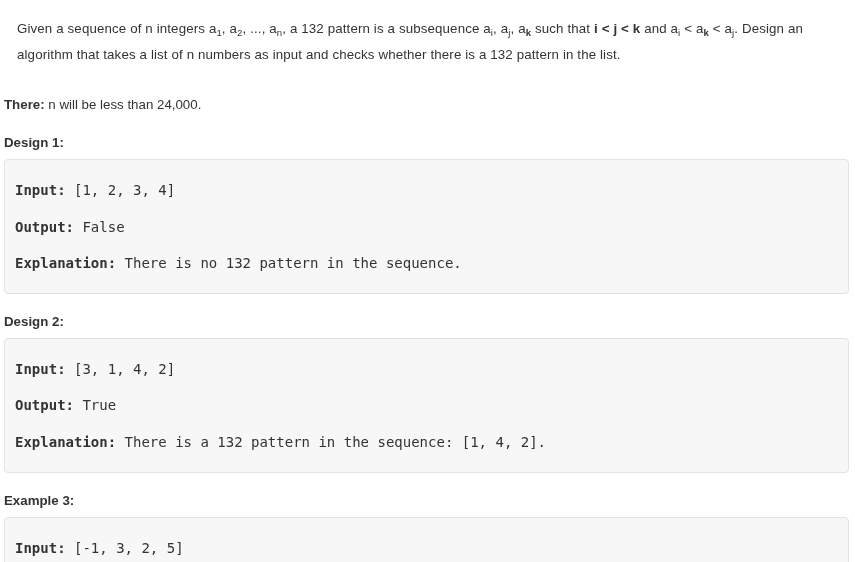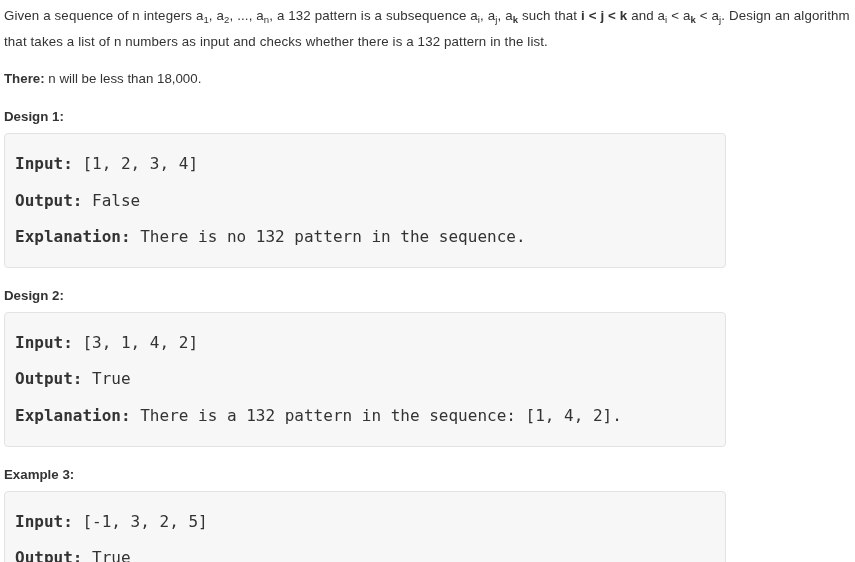--- a/index.html
+++ b/index.html
@@ -15,21 +15,21 @@
     overflow: hidden;
   }
   .page {
     padding: 0 4px;
     box-sizing: border-box;
     width: 855px;
   }
   .problem-statement {
     font-size: 13.3px;
     line-height: 26px;
-    margin: 0;
+    margin: 13px;
     padding-top: 3px;
     color: #333333;
     letter-spacing: 0.01em;
   }
   .problem-statement b,
   .problem-statement strong {
     font-weight: bold;
   }
   sub {
     font-size: 0.72em;
@@ -56,23 +56,23 @@
     padding-bottom: 8px;
     line-height: 16px;
   }
 
   .code-block {
     background: #f7f7f7;
     border: 1px solid #e3e3e3;
     border-radius: 4px;
     padding: 12px 10px 11px 10px;
     box-sizing: border-box;
-    width: 722px;
+    width: 845px;
     font-family: "DejaVu Sans Mono", monospace;
-    font-size: 16px;
+    font-size: 14px;
     line-height: 36.6px;
     color: #333333;
     white-space: pre;
     overflow: hidden;
   }
   .code-line {
     display: block;
     white-space: pre;
   }
   .code-label {
@@ -82,21 +82,21 @@
     font-weight: normal;
   }
 </style>
 </head>
 <body>
 
 <div class="page">
 
   <p class="problem-statement"><span>Given a sequence of n integers a</span><sub>1</sub><span>, a</span><sub>2</sub><span>, ..., a</span><sub>n</sub><span>, a 132 pattern is a subsequence a</span><sub>i</sub><span>, a</span><sub>j</sub><span>, a</span><sub class="b">k</sub><span> such that </span><b>i &lt; j &lt; k</b><span> and a</span><sub>i</sub><span> &lt; a</span><sub class="b">k</sub><span> &lt; a</span><sub>j</sub><span>. Design an algorithm that takes a list of n numbers as input and checks whether there is a 132 pattern in the list.</span></p>
 
-  <p class="note-line"><span class="note-label">There:</span><span> n will be less than 18,000.</span></p>
+  <p class="note-line"><span class="note-label">There:</span><span> n will be less than 24,000.</span></p>
 
   <h3 class="example-heading">Design 1:</h3>
   <div class="code-block"><span class="code-line"><span class="code-label">Input:</span><span class="code-value"> [1, 2, 3, 4]</span></span><span class="code-line"><span class="code-label">Output:</span><span class="code-value"> False</span></span><span class="code-line"><span class="code-label">Explanation:</span><span class="code-value"> There is no 132 pattern in the sequence.</span></span></div>
 
   <h3 class="example-heading">Design 2:</h3>
   <div class="code-block"><span class="code-line"><span class="code-label">Input:</span><span class="code-value"> [3, 1, 4, 2]</span></span><span class="code-line"><span class="code-label">Output:</span><span class="code-value"> True</span></span><span class="code-line"><span class="code-label">Explanation:</span><span class="code-value"> There is a 132 pattern in the sequence: [1, 4, 2].</span></span></div>
 
   <h3 class="example-heading">Example 3:</h3>
   <div class="code-block"><span class="code-line"><span class="code-label">Input:</span><span class="code-value"> [-1, 3, 2, 5]</span></span><span class="code-line"><span class="code-label">Output:</span><span class="code-value"> True</span></span></div>
 

